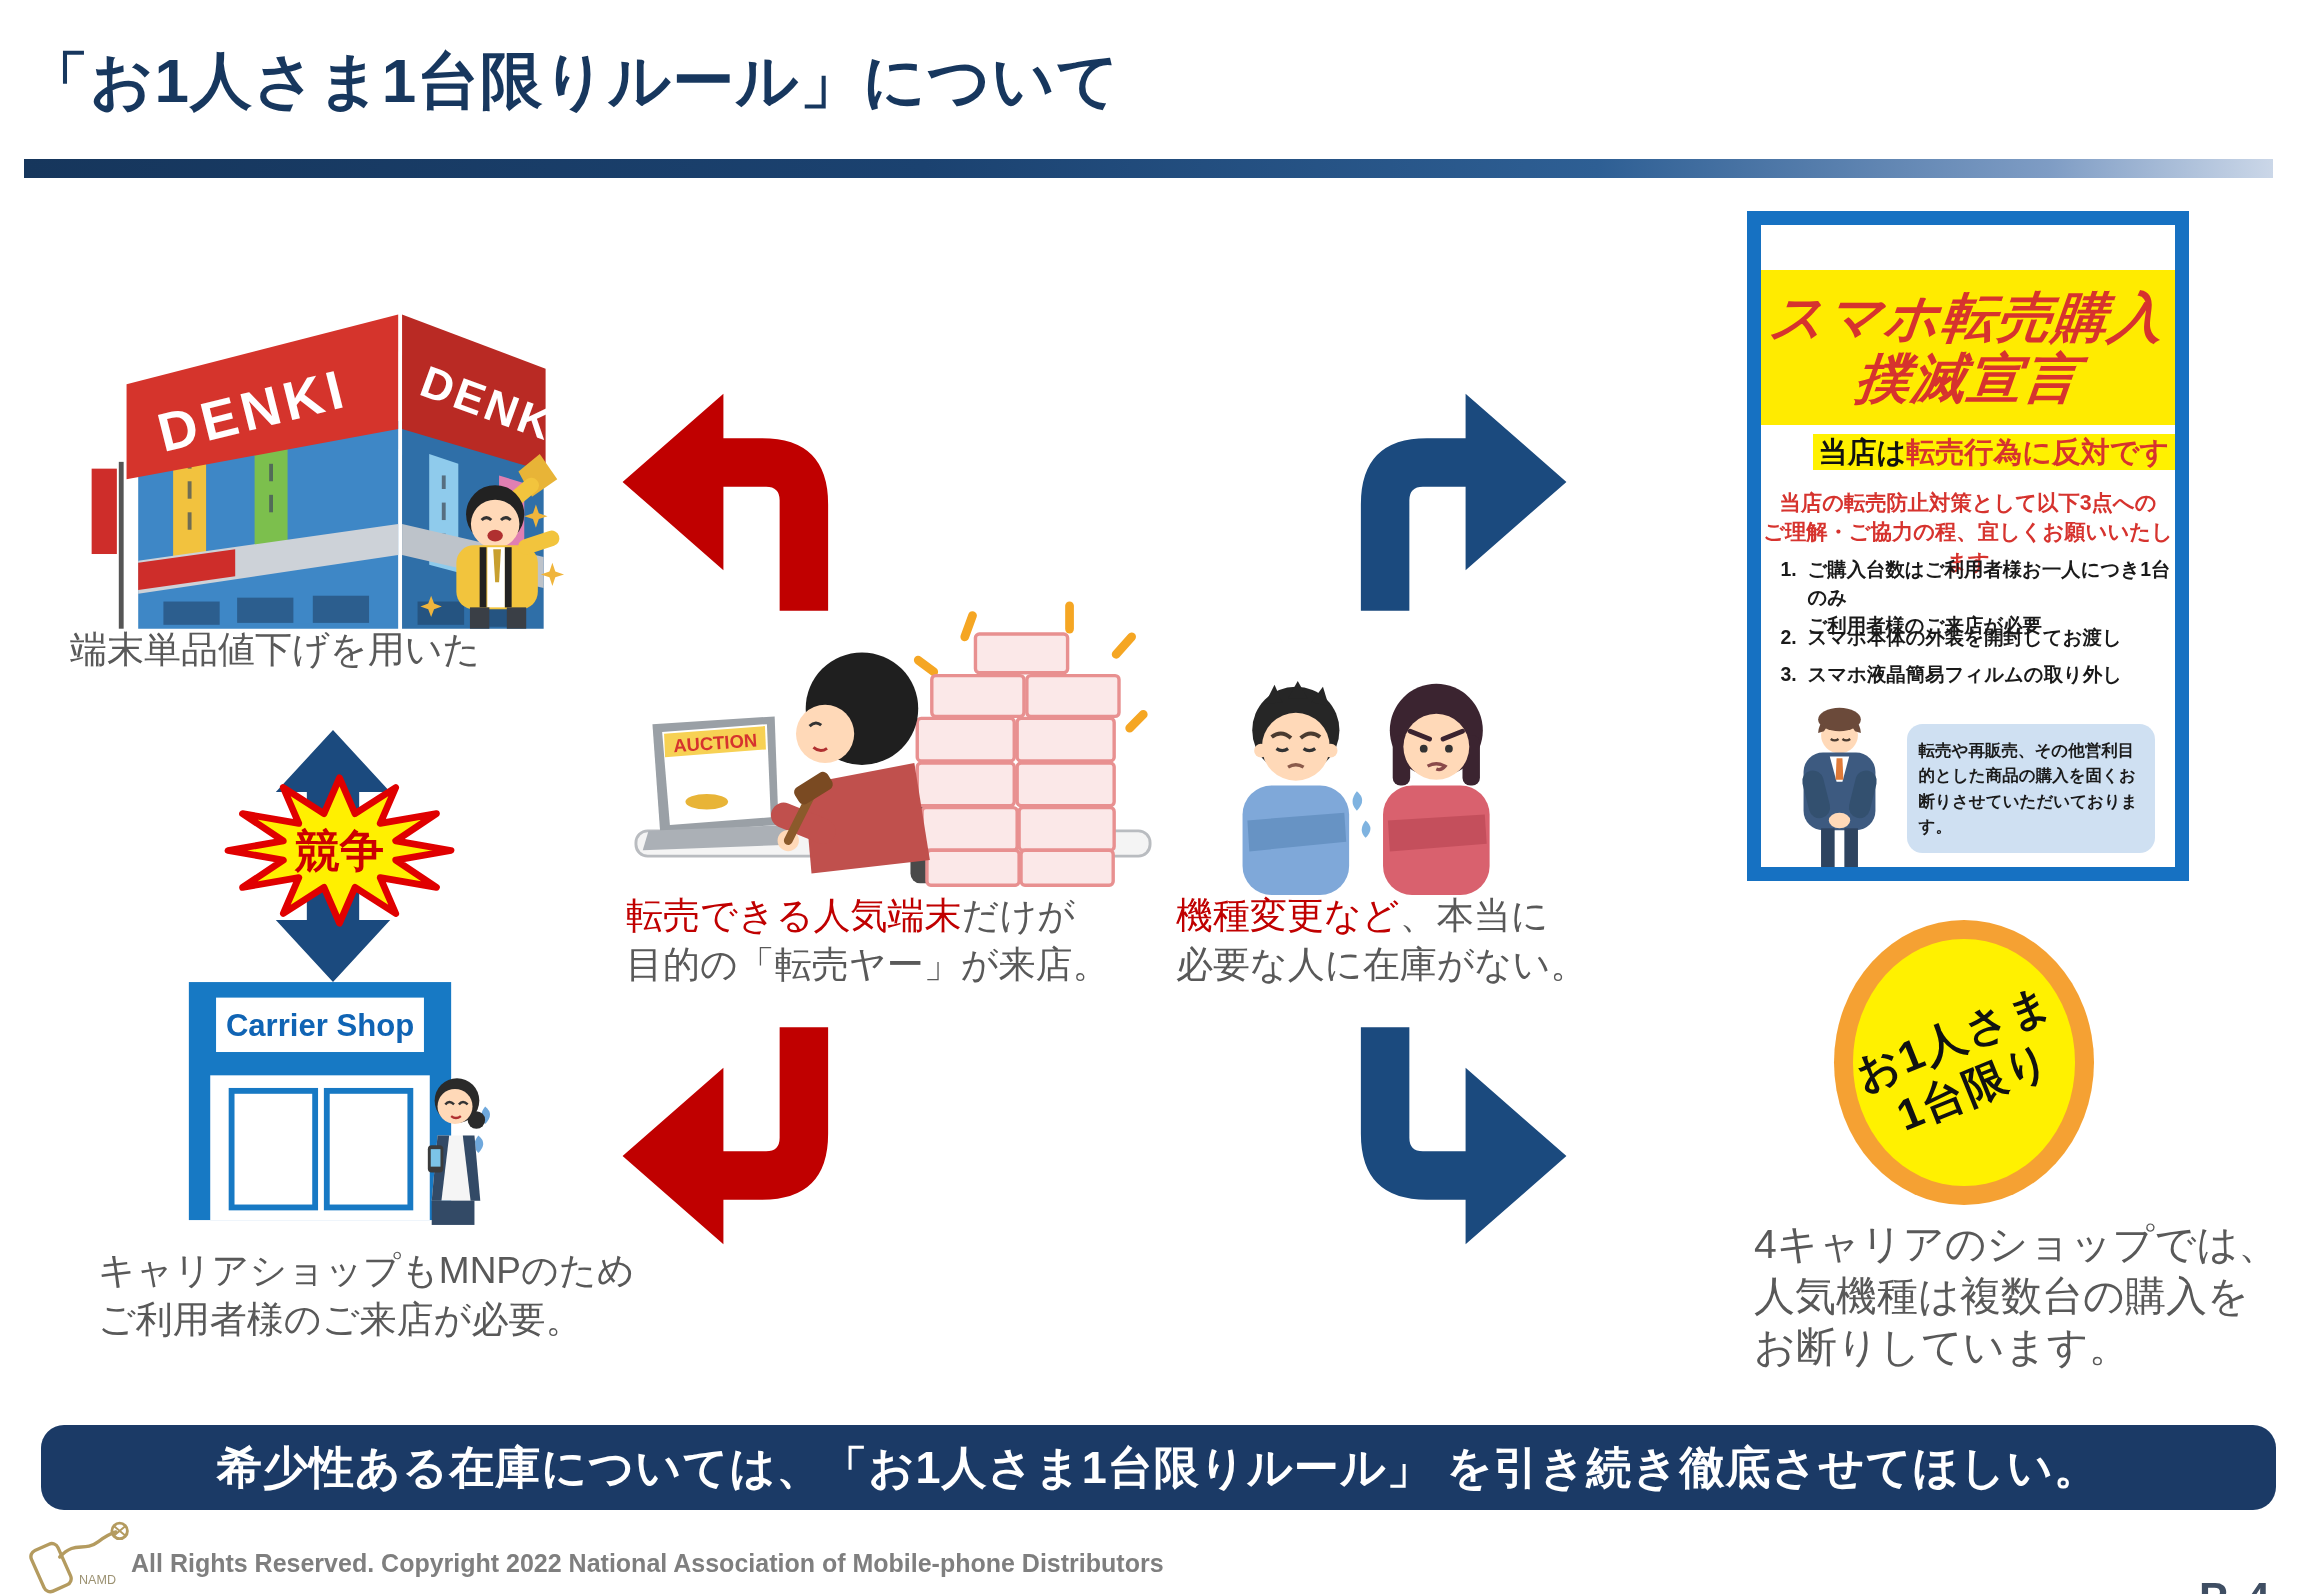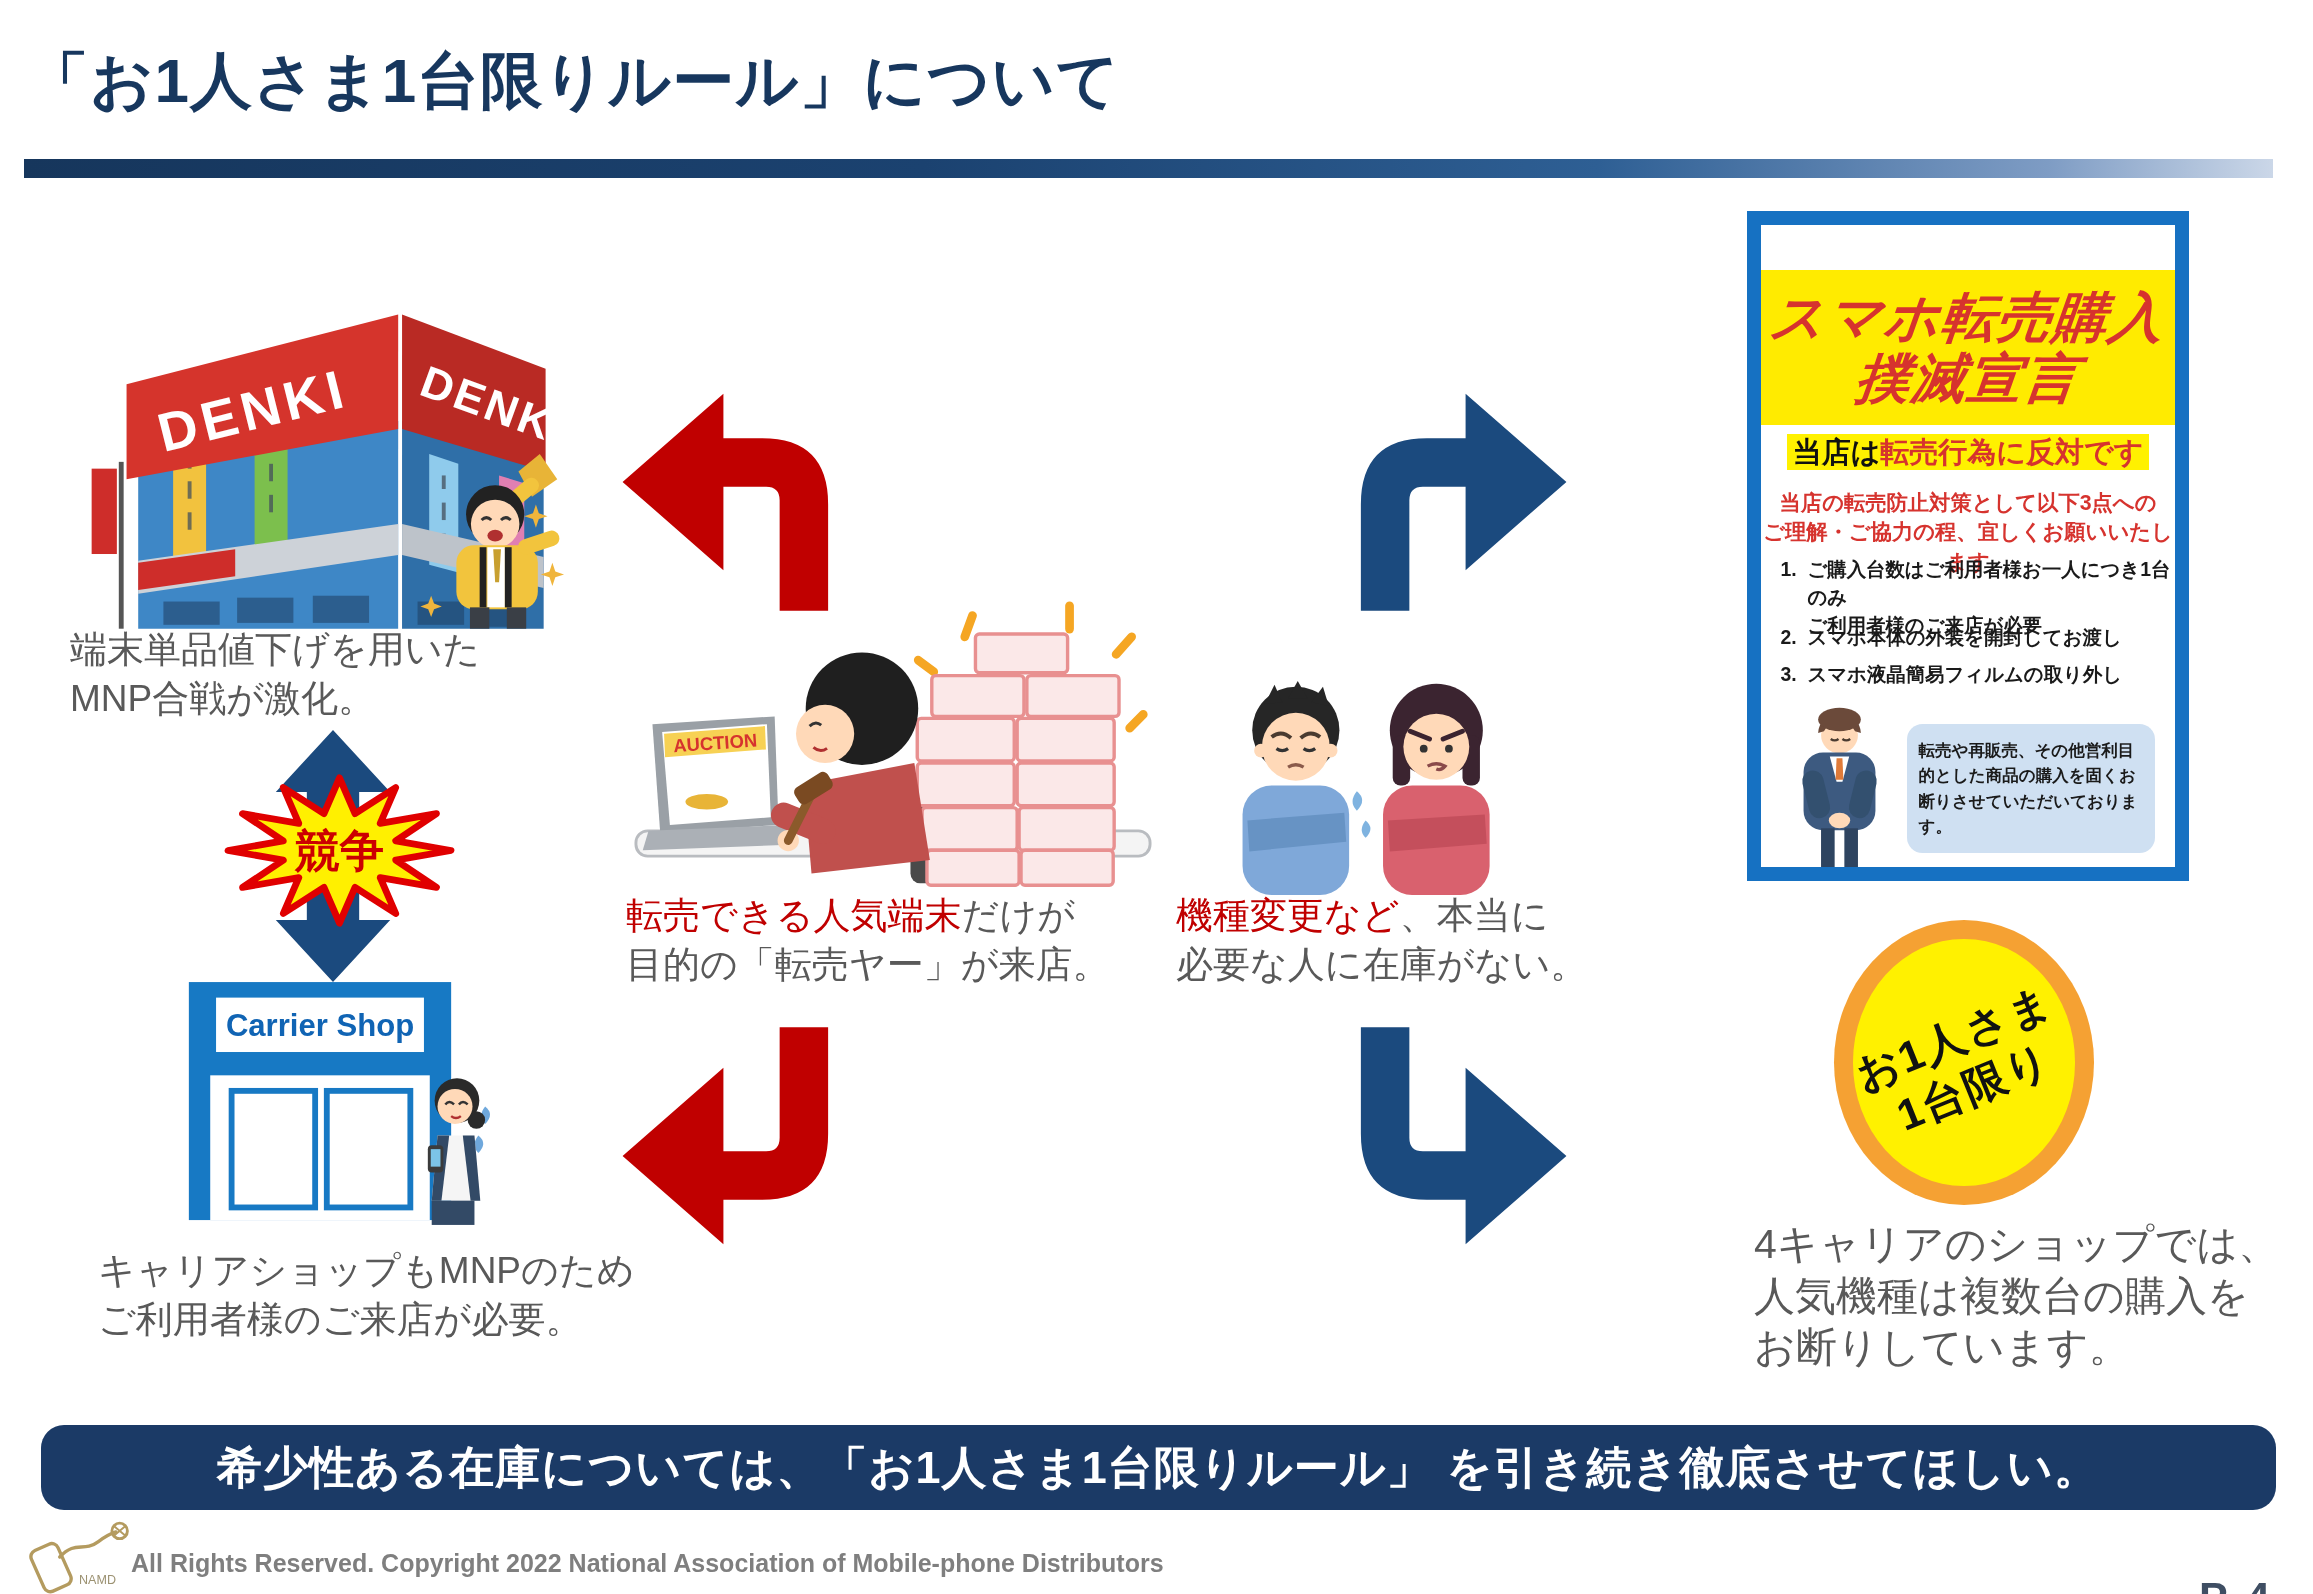--- a/index.html
+++ b/index.html
@@ -32,21 +32,21 @@
   .copyright{left:131px;top:1549px;font-size:25px;font-weight:bold;color:#7F7F7F;}
   .page-num{left:2199px;top:1531px;font-size:43px;font-weight:bold;color:#3F4E63;margin-top:42px;}
 
   
   .poster{left:1747px;top:211px;width:442px;height:670px;box-sizing:border-box;
     border:14.6px solid #1671C2;background:#ffffff;overflow:hidden;}
   .poster-band{position:absolute;left:-14.6px;right:-14.6px;top:45px;height:155px;background:#FFEB00;
     display:flex;flex-direction:column;align-items:center;justify-content:center;}
   .poster-band div{font-size:54px;font-weight:900;font-style:italic;color:#D6332E;line-height:1.12;
     letter-spacing:1.9px;transform:skewX(-6deg);}
-  .poster-subhead{position:absolute;left:0;right:0;top:208px;text-align:center;}
+  .poster-subhead{position:absolute;left:0;right:0;top:208px;text-align:right;}
   .poster-subhead .hl{background:#FFF100;padding:1.9px 5.8px;font-size:29px;font-weight:900;}
   .poster-subhead .blk{color:#111111;}
   .poster-subhead .red{color:#D6332E;}
   .poster-intro{position:absolute;left:0;right:0;top:264px;text-align:center;
     color:#D6332E;font-size:21.3px;font-weight:900;line-height:1.38;}
   .poster-item{position:absolute;left:19.4px;display:flex;color:#1A1A1A;font-size:19.4px;font-weight:600;line-height:1.45;}
   .poster-item .num{width:27px;flex:none;}
   .p-i1{top:330px;}.p-i2{top:398px;}.p-i3{top:435px;}
   .poster-bubble{position:absolute;left:146px;top:499px;width:248px;box-sizing:border-box;
     background:#CFE0F2;border-radius:15.5px;padding:13.6px 11.6px;
@@ -123,21 +123,20 @@
     <rect x="438" y="336" width="7" height="62" fill="#222222"></rect>
     <polygon points="426,338 434,338 432,372 428,372" fill="#C8A030"></polygon>
     <rect x="452" y="330" width="44" height="16" rx="8" transform="rotate(-18 452 338)" fill="#F2C43D"></rect>
     <rect x="402" y="398" width="20" height="22" fill="#3A3F46"></rect>
     <rect x="440" y="398" width="20" height="22" fill="#3A3F46"></rect>
   </g>
 </svg>
 
 <div class="abs cap cap-denki">
   <div>端末単品値下げを用いた</div>
-  <div>MNP合戦が激化。</div>
 </div>
 
 <svg class="abs" style="left:260px;top:730px;" width="146" height="252" viewBox="0 0 150 260">
   <path d="M75,0 L16,64 L48,64 L48,196 L16,196 L75,260 L134,196 L102,196 L102,64 L134,64 Z" fill="#1B4A7E"></path>
 </svg>
 <svg class="abs" style="left:221px;top:771px;" width="237" height="159" viewBox="0 0 244 164">
   <polygon points="237,82 180,92 222,120 164,110 180,147 138,120 122,157 106,120 64,147 80,110 22,120 64,92 7,82 64,72 22,44 80,54 64,17 106,44 122,7 138,44 180,17 164,54 222,44 180,72" fill="#FFF000" stroke="#E00000" stroke-width="7" stroke-linejoin="round"></polygon>
   <text x="122" y="98" text-anchor="middle" font-size="46" font-weight="bold" fill="#CC0000">競争</text>
 </svg>
 

